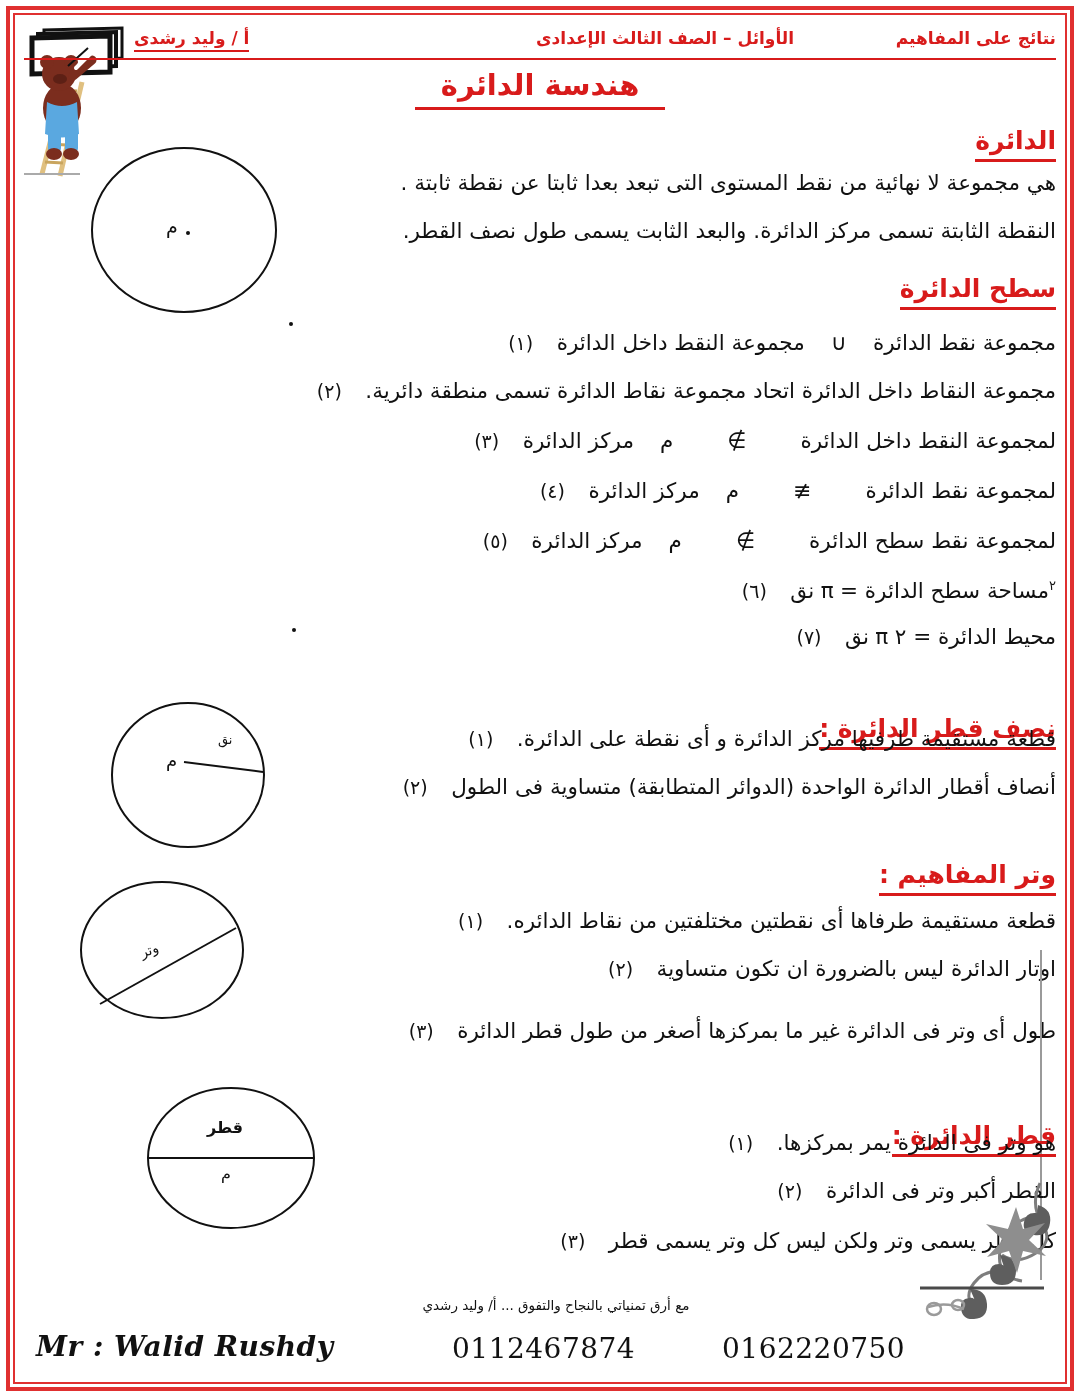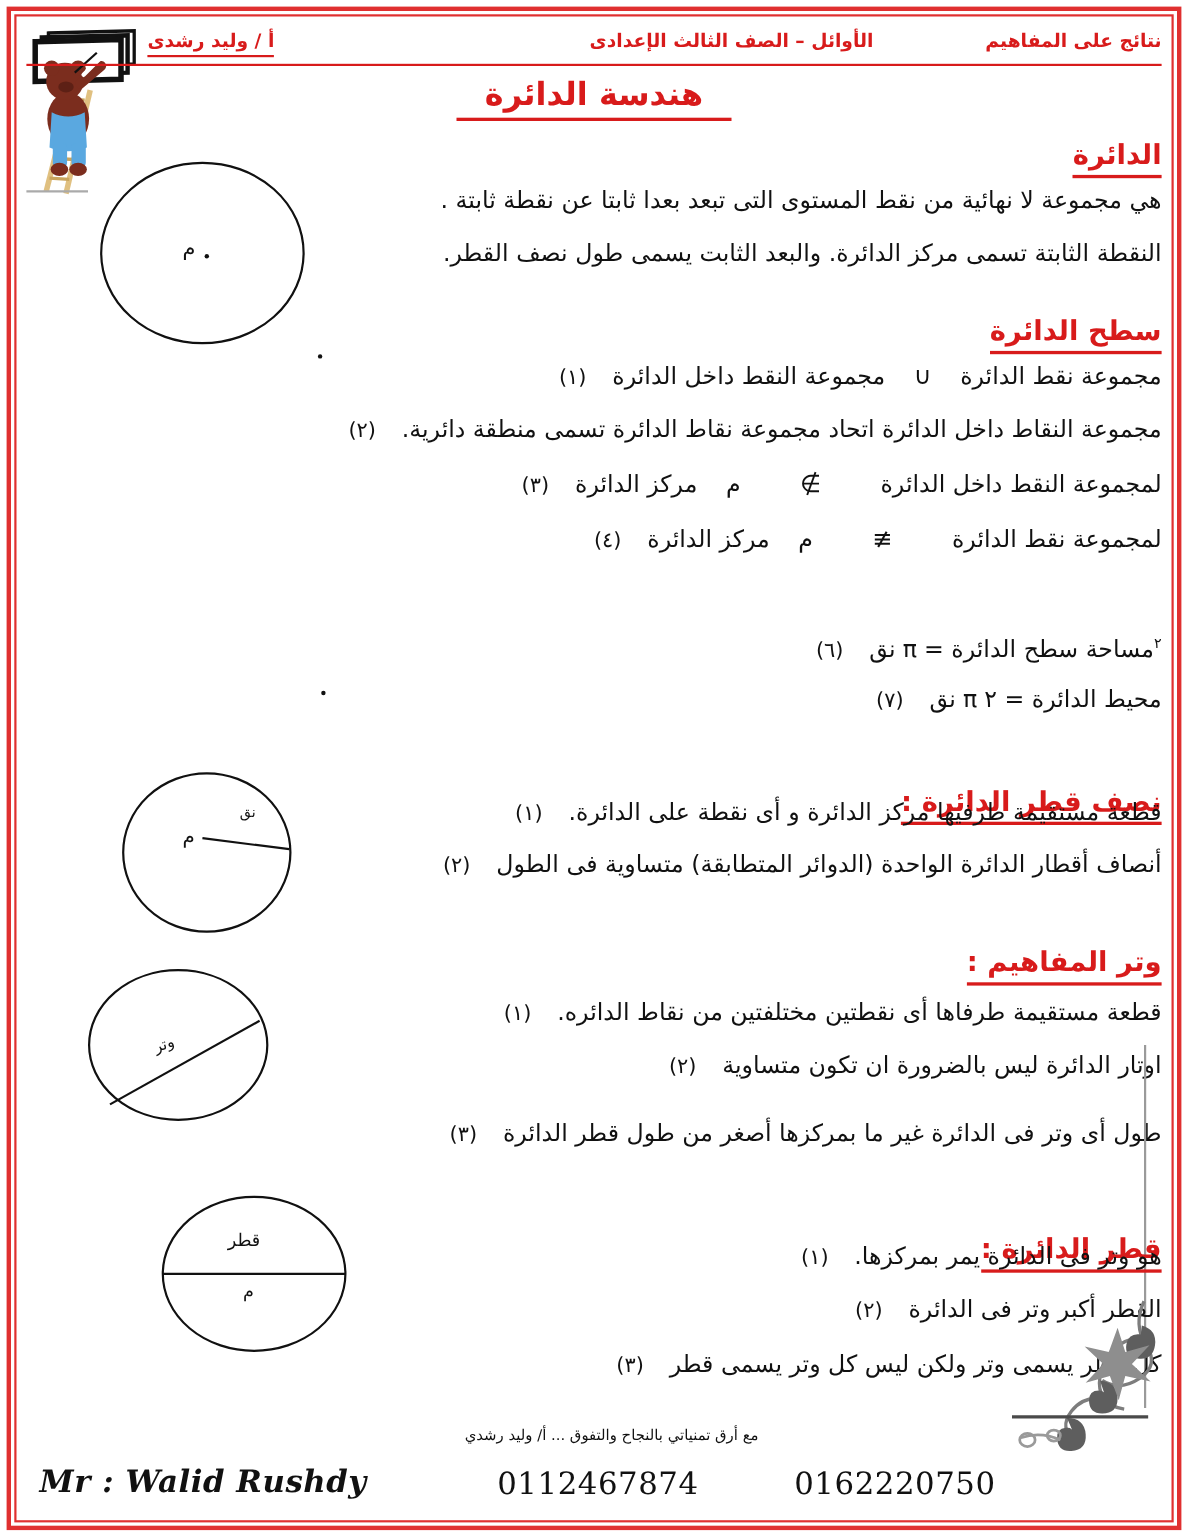--- a/index.html
+++ b/index.html
@@ -202,40 +202,43 @@
 
   <div class="diagram" style="left:88px;top:143px;">
     <svg width="195" height="175" viewBox="0 0 195 175">
       <ellipse cx="96" cy="87" rx="92" ry="82" fill="none" stroke="#111" stroke-width="2"></ellipse>
       <circle cx="100" cy="90" r="2" fill="#111"></circle>
     </svg>
     <span class="dlabel" style="left:78px;top:72px;font-size:19px;">م</span>
   </div>
   <div class="dot" style="left:289px;top:322px;"></div>
 
-  <div class="sec-head" style="top:286px;">
+  <div class="sec-head" style="top:274px;">
     <span class="u">سطح الدائرة</span>
   </div>
 
   <div class="line" style="top:330px;">
     <span>مجموعة نقط الدائرة</span><span class="gap"></span><span class="sym">∪</span><span class="gap"></span><span>مجموعة النقط داخل الدائرة</span><span class="gap-s"></span><span class="num">(١)</span>
   </div>
 
   <div class="line" style="top:378px;">
     <span>مجموعة النقاط داخل الدائرة اتحاد مجموعة نقاط الدائرة تسمى منطقة دائرية.</span><span class="gap-s"></span><span class="num">(٢)</span>
   </div>
 
   <div class="line" style="top:428px;">
     <span>لمجموعة النقط داخل الدائرة</span><span class="gap-l"></span><span class="sym">∌</span><span class="gap-l"></span><span>م</span><span class="gap"></span><span>مركز الدائرة</span><span class="gap-s"></span><span class="num">(٣)</span>
   </div>
 
   <div class="line" style="top:478px;">
     <span>لمجموعة نقط الدائرة</span><span class="gap-l"></span><span class="sym">≢</span><span class="gap-l"></span><span>م</span><span class="gap"></span><span>مركز الدائرة</span><span class="gap-s"></span><span class="num">(٤)</span>
   </div>
 
+  <div class="line" style="top:528px;">
+    <span>لمجموعة نقط سطح  الدائرة</span><span class="gap-l"></span><span class="sym">∌</span><span class="gap-l"></span><span>م</span><span class="gap"></span><span>مركز الدائرة</span><span class="gap-s"></span><span class="num">(٥)</span>
+  </div>
 
   <div class="line" style="top:578px;">
     <span class="sup">٢</span><span>مساحة سطح الدائرة = π نق</span><span class="gap-s"></span><span class="num">(٦)</span>
   </div>
 
   <div class="line" style="top:624px;">
     <span>محيط الدائرة = ٢ π نق</span><span class="gap-s"></span><span class="num">(٧)</span>
   </div>
 
   <div class="dot" style="left:292px;top:628px;"></div>
@@ -293,21 +296,21 @@
   </div>
   <div class="line" style="top:1228px;">
     <span>كل قطر يسمى وتر    ولكن   ليس كل وتر يسمى  قطر</span><span class="gap-s"></span><span class="num">(٣)</span>
   </div>
 
   <div class="diagram" style="left:145px;top:1086px;">
     <svg width="172" height="145" viewBox="0 0 172 145">
       <ellipse cx="86" cy="72" rx="83" ry="70" fill="none" stroke="#111" stroke-width="2"></ellipse>
       <line x1="3" y1="72" x2="169" y2="72" stroke="#111" stroke-width="2"></line>
     </svg>
-    <span class="dlabel" style="left:62px;top:32px;font-size:16px;">قطر</span>
+    <span class="dlabel" style="left:62px;top:32px;font-size:16px;font-weight:bold;">قطر</span>
     <span class="dlabel" style="left:76px;top:78px;font-size:16px;">م</span>
   </div>
 
   <div class="ornament">
     <svg width="150" height="150" viewBox="0 0 150 150">
       <g fill="none" stroke="#7d7d7d" stroke-width="3">
         <path d="M128 6 q-10 22 2 40 q12 18 -6 30 q-18 12 -34 2"></path>
         <path d="M118 40 q-26 8 -30 34 q-4 26 22 30"></path>
         <path d="M96 96 q-22 -6 -34 10 q-12 16 4 26"></path>
       </g>

